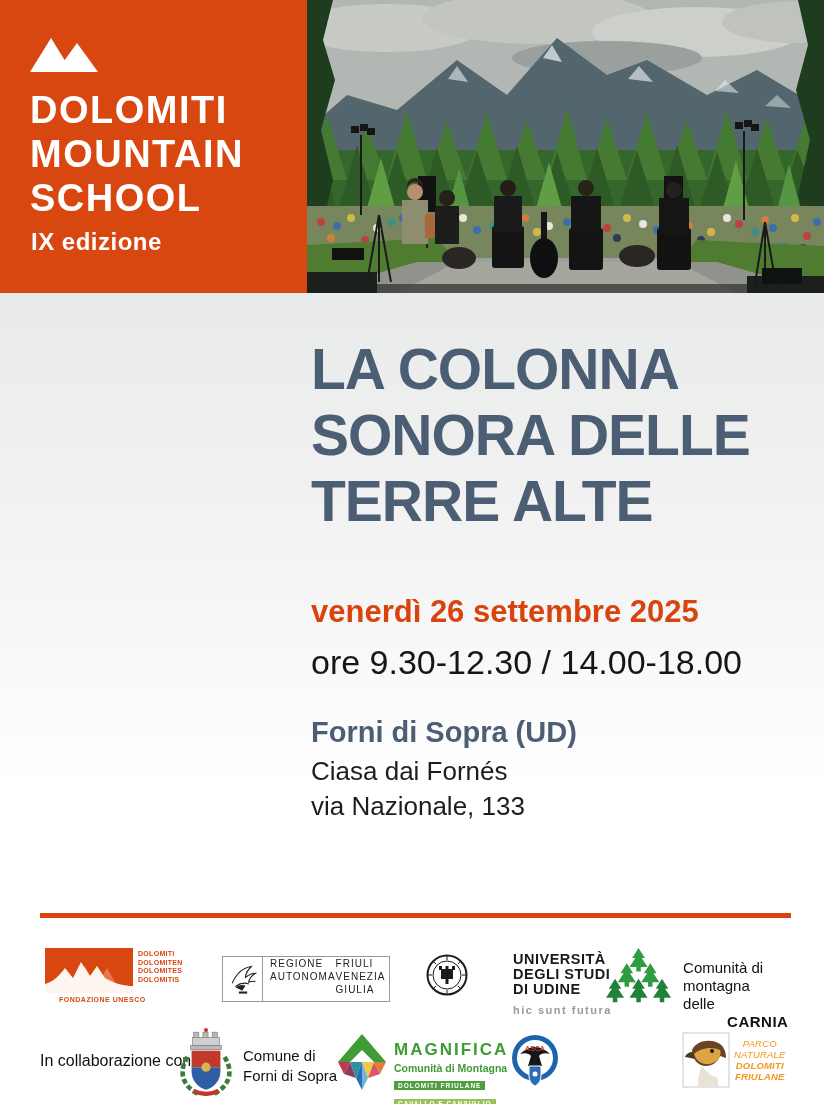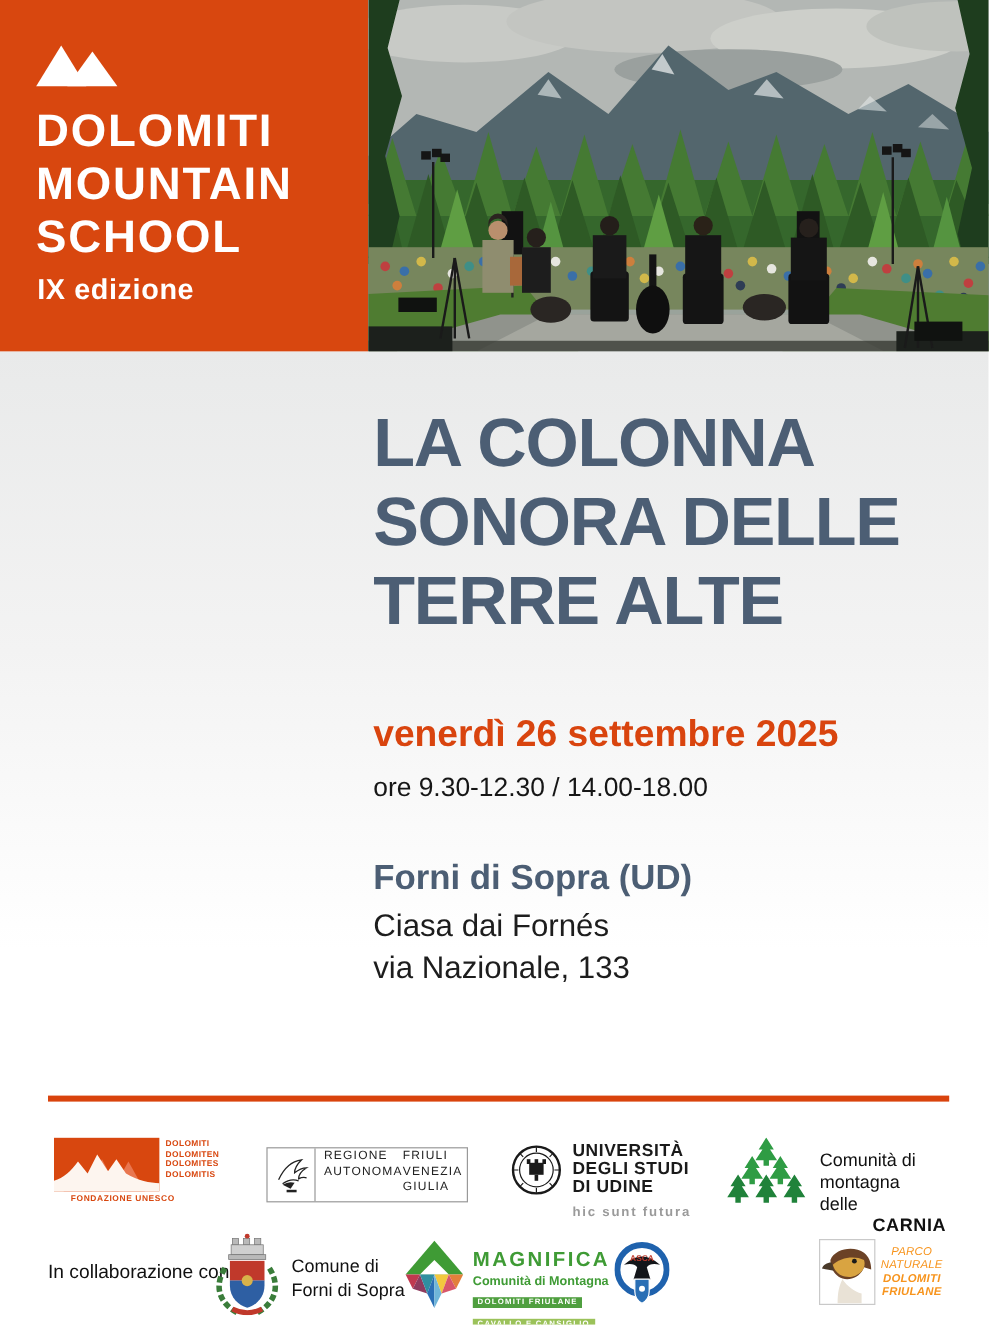--- a/index.html
+++ b/index.html
@@ -14,38 +14,38 @@
   .brand-edition{position:absolute;left:31px;top:228px;color:#fff;font-weight:bold;
                font-size:24px;letter-spacing:.5px;}
   .photo{position:relative;flex:1 1 auto;height:293px;background:#9aa39b;}
   .photo svg{display:block;width:100%;height:100%;}
   
   .mid-bg{position:absolute;left:0;top:293px;width:824px;height:622px;
           background:linear-gradient(180deg,#e9eaea 0%,#f3f3f3 40%,#ffffff 80%);}
   .title{position:absolute;left:311px;top:336px;color:#4c5e74;font-weight:bold;
          font-size:57px;line-height:66px;letter-spacing:-1px;}
   .date{position:absolute;left:311px;top:594px;color:#d9440e;font-weight:bold;font-size:31px;}
-  .time{position:absolute;left:311px;top:643px;color:#161616;font-size:22px;}
+  .time{position:absolute;left:311px;top:643px;color:#161616;font-size:34px;}
   .venue-name{position:absolute;left:311px;top:716px;color:#4c5e74;font-weight:bold;font-size:29px;}
   .venue-place{position:absolute;left:311px;top:756px;color:#1d1d1d;font-size:26px;}
   .venue-address{position:absolute;left:311px;top:791px;color:#1d1d1d;font-size:26px;}
   .divider{position:absolute;left:40px;top:913px;width:751px;height:5px;background:#d9430d;}
   
   .lg-unesco{position:absolute;left:45px;top:946px;width:134px;height:60px;}
   .lg-unesco svg{position:absolute;left:0;top:2px;width:88px;height:45px;}
   .unesco-words{position:absolute;left:93px;top:4px;color:#d8470f;font-weight:bold;
                 font-size:7px;line-height:8.5px;letter-spacing:.3px;}
   .unesco-caption{position:absolute;left:14px;top:50px;color:#d8470f;font-weight:bold;
                 font-size:7px;letter-spacing:.5px;}
   .lg-regione{position:absolute;left:222px;top:956px;width:166px;height:44px;
               border:1px solid #999;display:flex;align-items:stretch;background:#fff;}
   .regione-eagle{width:39px;border-right:1px solid #999;display:flex;align-items:center;justify-content:center;}
   .regione-text{flex:1;display:flex;justify-content:center;padding-left:7px;
                 color:#222;font-size:10px;line-height:13px;letter-spacing:1px;}
-  .lg-uniud{position:absolute;left:426px;top:952px;display:flex;}
+  .lg-uniud{position:absolute;left:426px;top:952px;display:flex;gap:36px;}
   .uniud-seal{width:42px;height:42px;margin-top:2px;}
   .uniud-text{margin-left:9px;}
   .uniud-line{color:#1a1a1a;font-weight:bold;font-size:14.5px;line-height:15px;letter-spacing:.5px;}
   .uniud-tagline{margin-top:7px;color:#9a9a9a;font-weight:bold;font-size:11px;letter-spacing:1.5px;}
   .lg-carnia{position:absolute;left:604px;top:948px;display:flex;}
   .carnia-trees{width:74px;height:56px;}
   .carnia-text{margin-left:10px;margin-top:11px;color:#111;font-size:15px;line-height:18px;}
   .carnia-bold{font-weight:bold;letter-spacing:.5px;margin-left:44px;}
   
   .collab-label{position:absolute;left:40px;top:1052px;color:#111;font-size:16px;}

